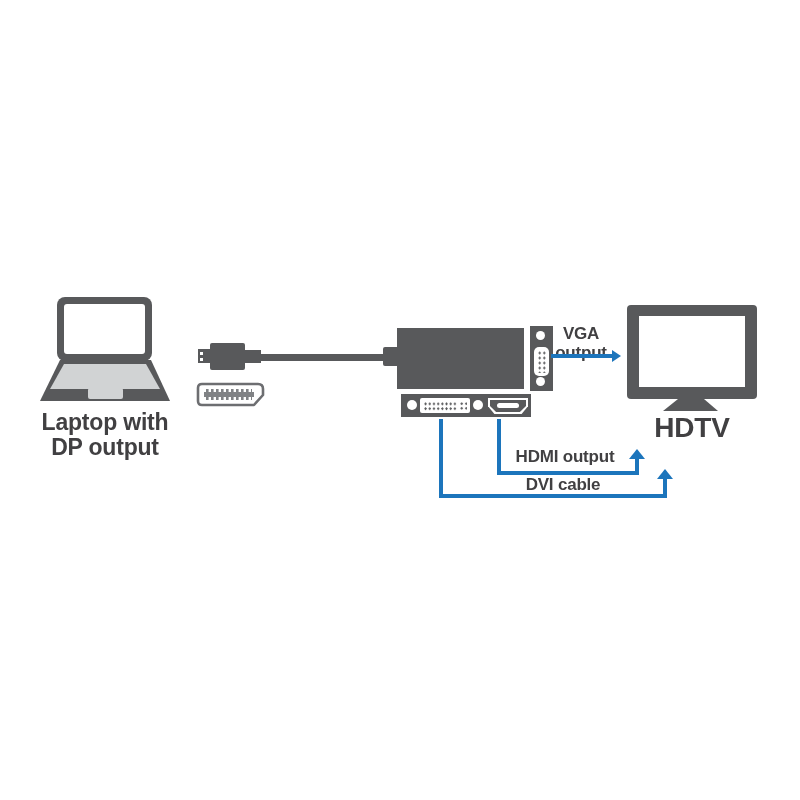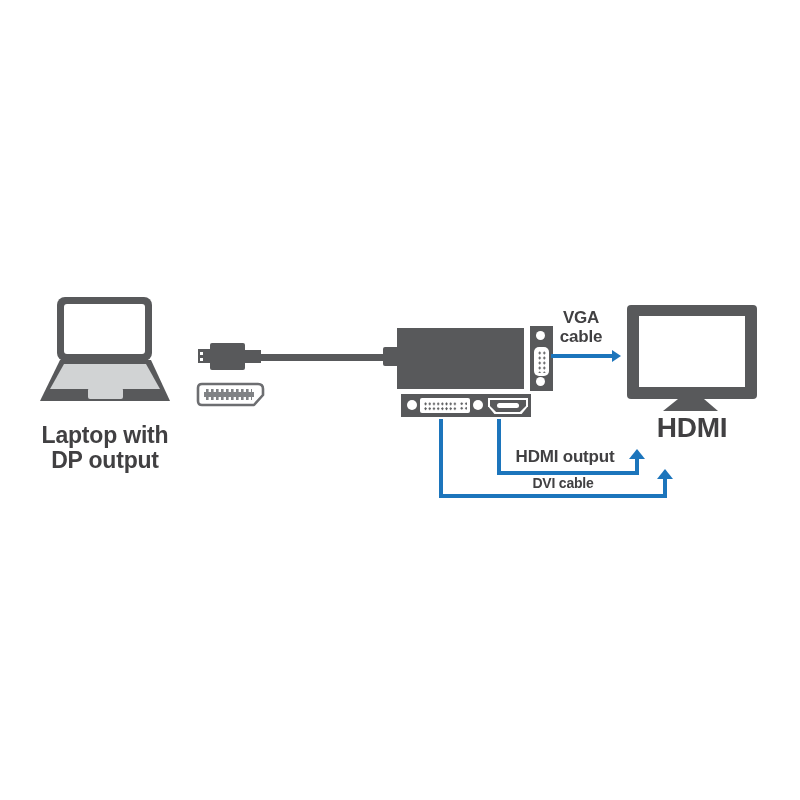--- a/index.html
+++ b/index.html
@@ -25,21 +25,21 @@
   
   .laptop-lid   { left: 57px;  top: 297px; width: 95px;  height: 64px; border-radius: 8px; }
   .laptop-screen{ left: 64px;  top: 304px; width: 81px;  height: 50px; background: #fff; border-radius: 3px; }
   .laptop-base  { left: 40px;  top: 360px; width: 130px; height: 41px;
                   clip-path: polygon(20px 0, 111px 0, 130px 41px, 0 41px); }
   .laptop-deck  { left: 50px;  top: 364px; width: 110px; height: 25px;
                   background: var(--light-gray, #D1D3D4);
                   clip-path: polygon(14px 0, 96px 0, 110px 25px, 0 25px); }
   .laptop-touchpad { left: 88px; top: 388px; width: 35px; height: 11px;
                   background: var(--light-gray, #D1D3D4); border-radius: 2px; }
-  .laptop-label { left: 25px; top: 423px; width: 160px; font-size: 23px; line-height: 25px; }
+  .laptop-label { left: 25px; top: 410px; width: 160px; font-size: 23px; line-height: 25px; }
   
   .plug-tip   { left: 198px; top: 349px; width: 13px; height: 14px; }
   .plug-pin   { width: 3px; height: 3px; background: #fff; }
   .plug-body  { left: 210px; top: 343px; width: 35px; height: 27px; border-radius: 2px; }
   .plug-neck  { left: 245px; top: 350px; width: 16px; height: 13px; }
   .cable-line { left: 259px; top: 354px; width: 127px; height: 7px; }
   .cable-tab  { left: 383px; top: 347px; width: 16px; height: 19px; border-radius: 2px; }
   .length-label { left: 265px; top: 321px; width: 115px; font-size: 27px; }
   .dp-port-svg { left: 196px; top: 382px; }
   
@@ -70,39 +70,39 @@
   .hdmi-slot { position: absolute; left: 9px; top: 5px; width: 22px; height: 5px;
               background: #fff; border-radius: 2.5px; }
   
   .hdtv-frame  { left: 627px; top: 305px; width: 130px; height: 94px; border-radius: 4px; }
   .hdtv-screen { left: 639px; top: 316px; width: 106px; height: 71px; background: #fff; }
   .hdtv-stand  { left: 663px; top: 399px; width: 55px; height: 12px;
                  clip-path: polygon(15px 0, 41px 0, 55px 12px, 0 12px); }
   .hdtv-label  { left: 626px; top: 412px; width: 132px; font-size: 28px; }
   
   .blue { background: var(--blue, #1C75BC); position: absolute; }
-  .vga-label   { left: 545px; top: 308px; width: 72px;  font-size: 17px; line-height: 19px; }
+  .vga-label   { left: 545px; top: 324px; width: 72px;  font-size: 17px; line-height: 19px; }
   .vga-arrow-stem { left: 551px; top: 354px; width: 62px; height: 4px; }
   .vga-arrow-head { position: absolute; left: 612px; top: 350px; width: 0; height: 0;
                     border-top: 6px solid transparent; border-bottom: 6px solid transparent;
                     border-left: 9px solid var(--blue, #1C75BC); }
   .hdmi-v    { left: 497px; top: 419px; width: 4px;   height: 56px; }
   .hdmi-h    { left: 497px; top: 471px; width: 142px; height: 4px; }
   .hdmi-stem { left: 635px; top: 458px; width: 4px;   height: 14px; }
   .hdmi-head { position: absolute; left: 629px; top: 449px; width: 0; height: 0;
                border-left: 8px solid transparent; border-right: 8px solid transparent;
                border-bottom: 10px solid var(--blue, #1C75BC); }
   .hdmi-label { left: 500px; top: 447px; width: 130px; font-size: 17px; }
   .dvi-v    { left: 439px; top: 419px; width: 4px;   height: 79px; }
   .dvi-h    { left: 439px; top: 494px; width: 228px; height: 4px; }
   .dvi-stem { left: 663px; top: 478px; width: 4px;   height: 17px; }
   .dvi-head { position: absolute; left: 657px; top: 469px; width: 0; height: 0;
               border-left: 8px solid transparent; border-right: 8px solid transparent;
               border-bottom: 10px solid var(--blue, #1C75BC); }
-  .dvi-label { left: 498px; top: 475px; width: 130px; font-size: 14px; }
+  .dvi-label { left: 498px; top: 475px; width: 130px; font-size: 17px; }
 </style>
 </head>
 <body>
 
 <div class="stage">
 
   
   <div class="group">
     <div class="abs dark laptop-lid"></div>
     <div class="abs laptop-screen"></div>
@@ -156,32 +156,32 @@
     <div class="abs screw s4"></div>
     <div class="abs hdmi-conn">
       <div class="hdmi-inner"></div>
       <div class="hdmi-slot"></div>
     </div>
   </div>
 
   
   <div class="label vga-label">
     <div>VGA</div>
-    <div>cable</div>
+    <div>output</div>
   </div>
   <div class="blue vga-arrow-stem"></div>
   <div class="vga-arrow-head"></div>
 
   
   <div class="group">
     <div class="abs dark hdtv-frame"></div>
     <div class="abs hdtv-screen"></div>
     <div class="abs dark hdtv-stand"></div>
   </div>
-  <div class="label hdtv-label">HDMI</div>
+  <div class="label hdtv-label">HDTV</div>
 
   
   <div class="group">
     <div class="blue hdmi-v"></div>
     <div class="blue hdmi-h"></div>
     <div class="blue hdmi-stem"></div>
     <div class="hdmi-head"></div>
   </div>
   <div class="label hdmi-label">HDMI output</div>
 

